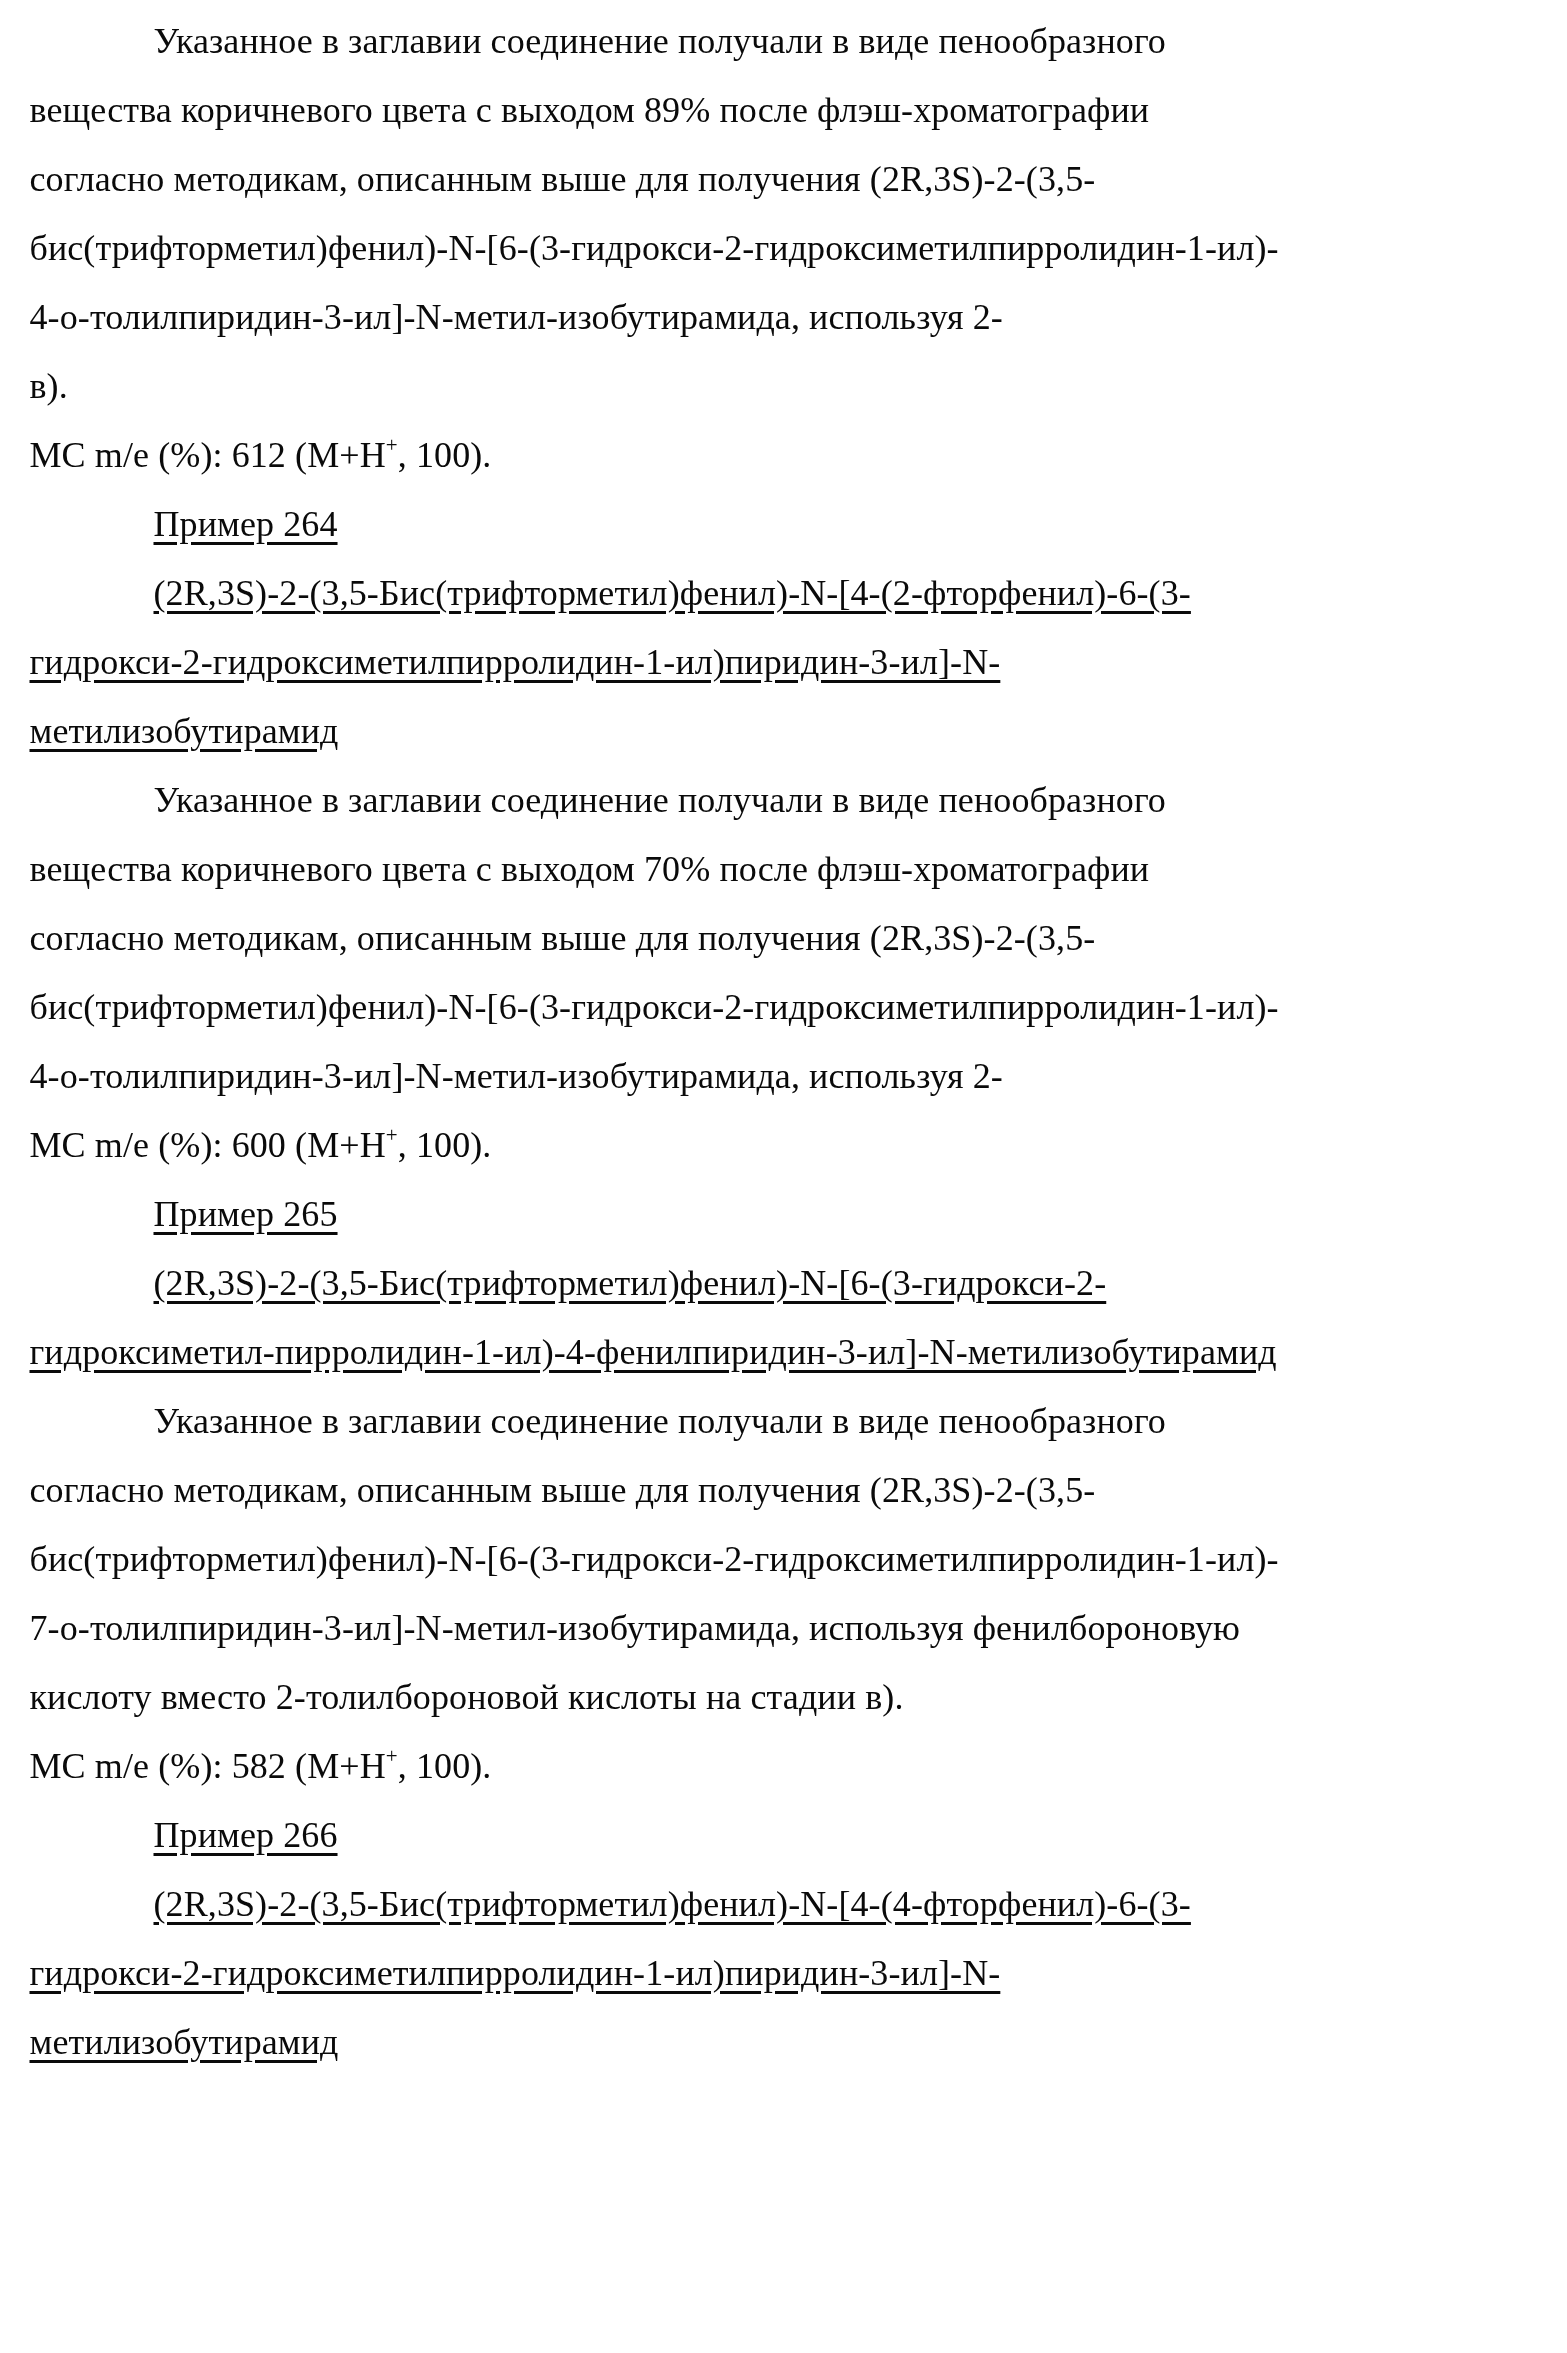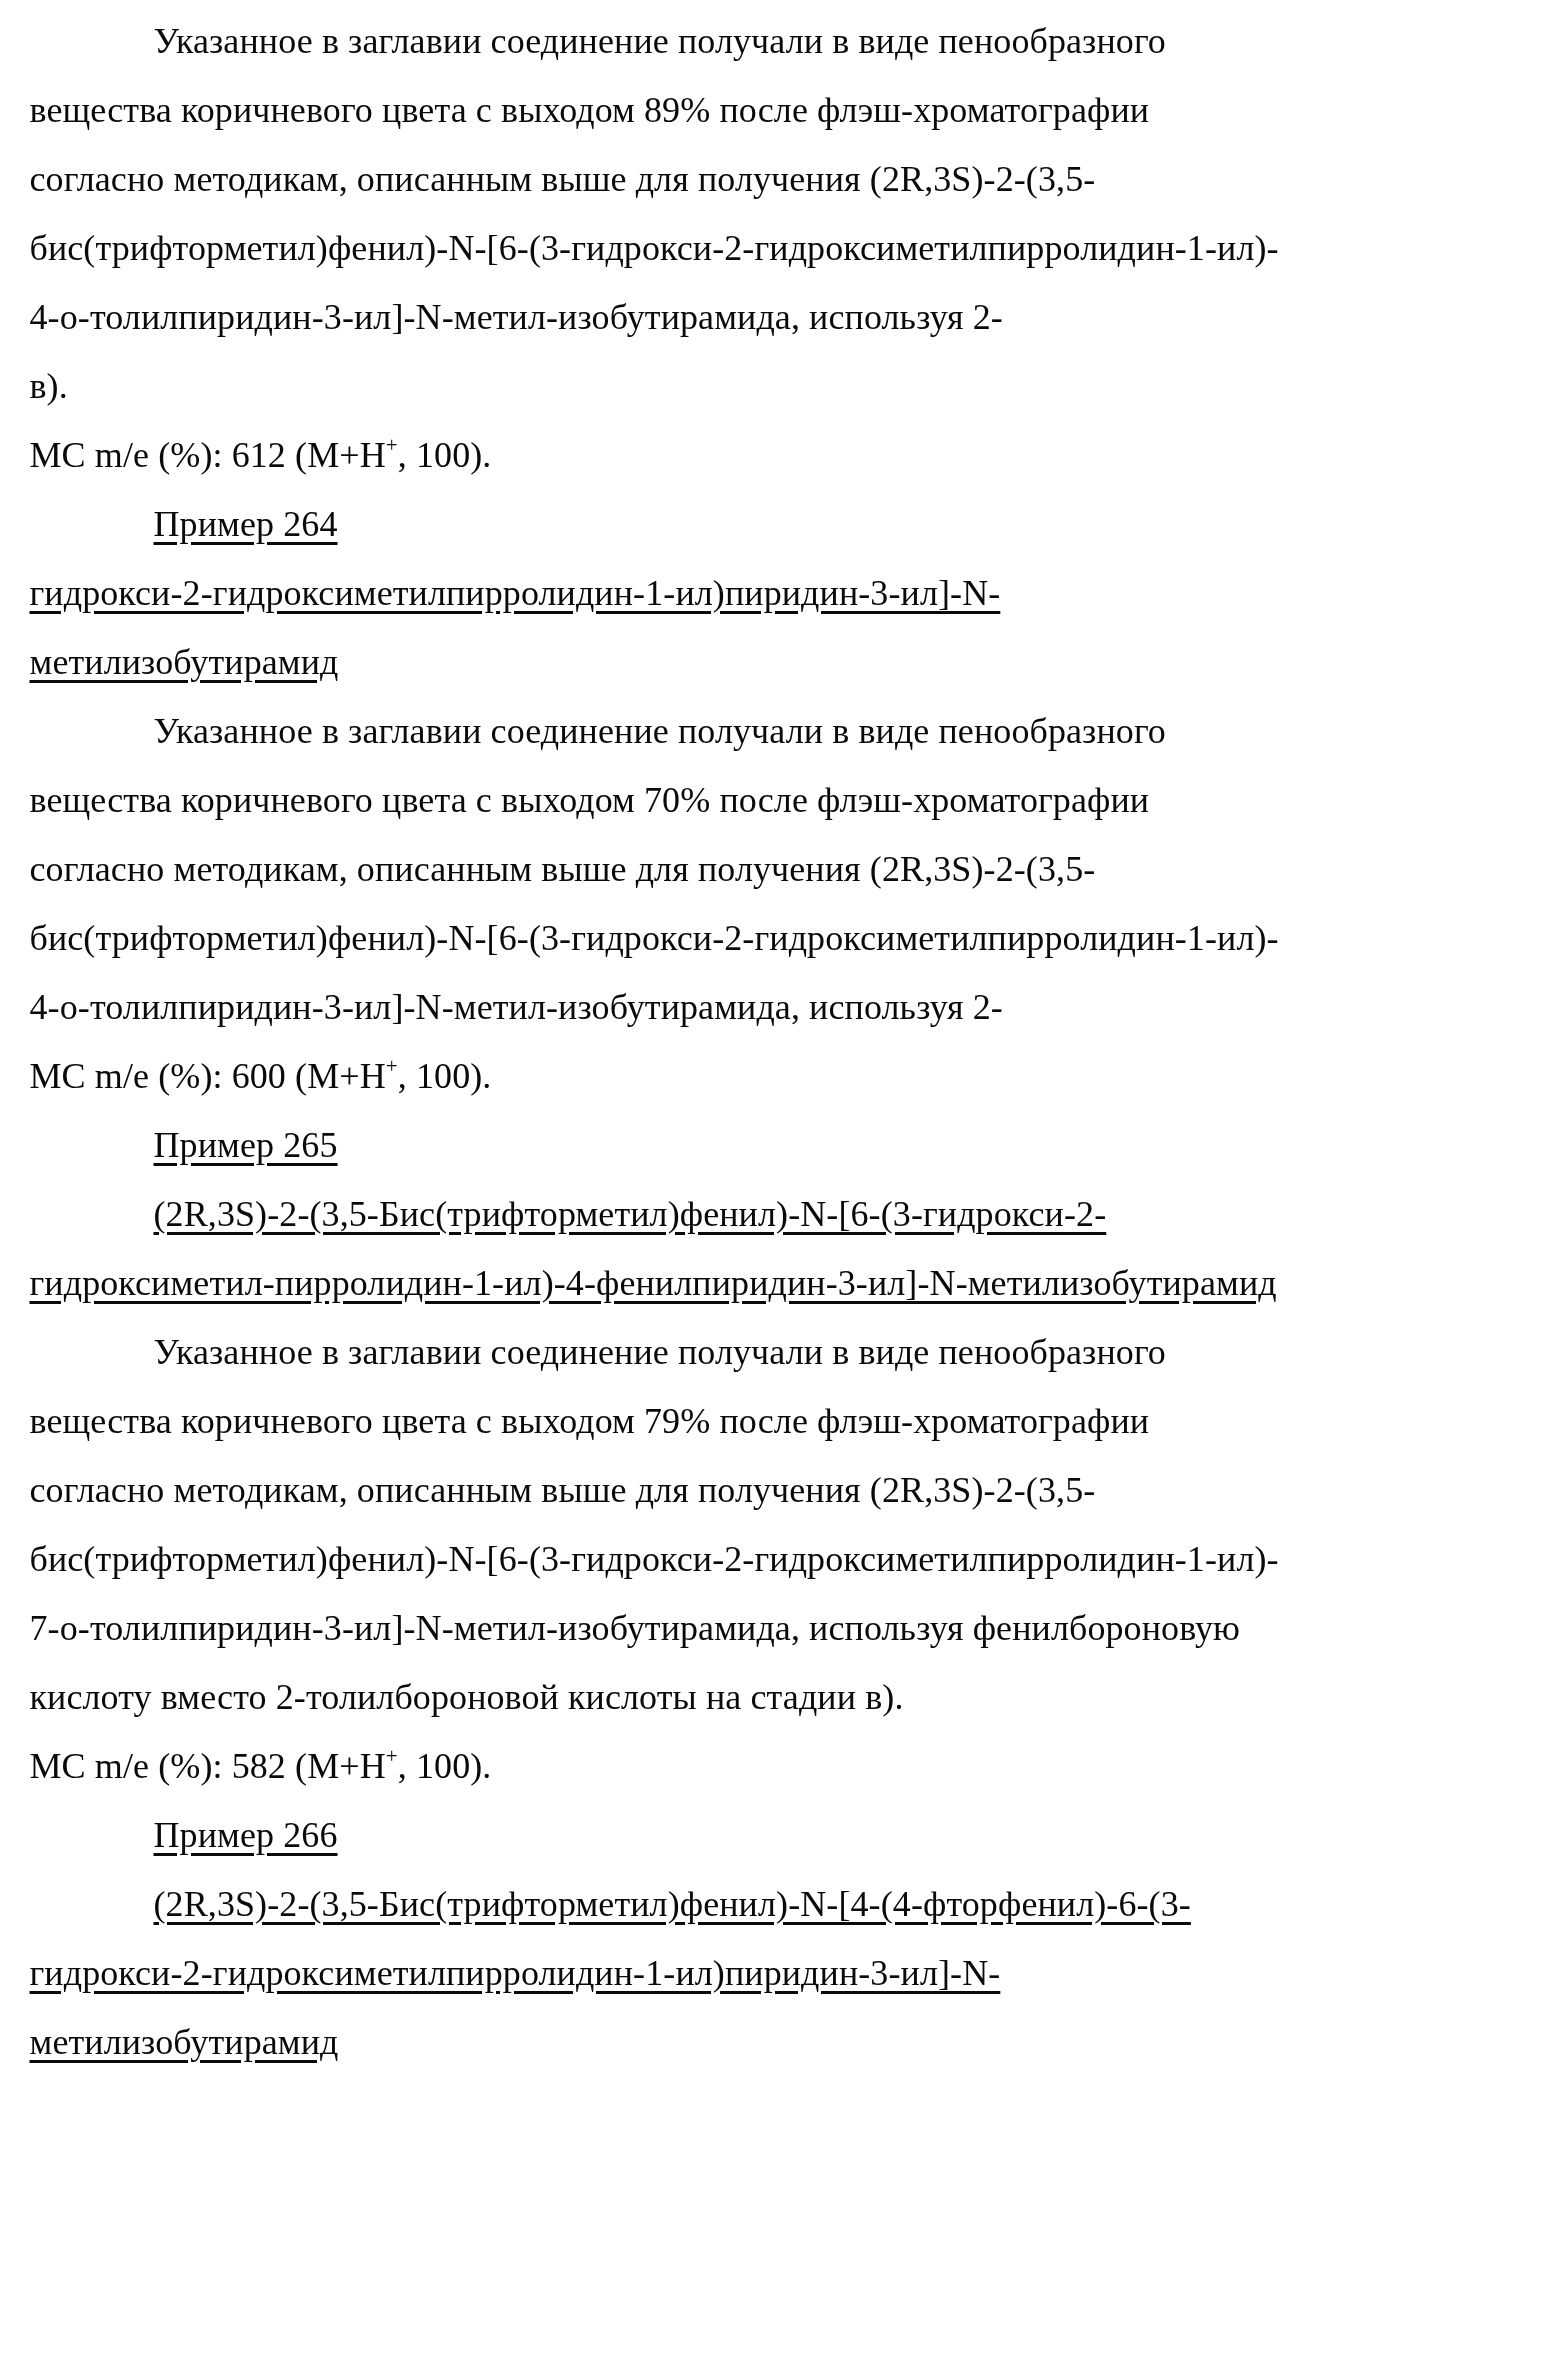--- a/index.html
+++ b/index.html
@@ -28,36 +28,36 @@
     <div class="line">вещества коричневого цвета с выходом 89% после флэш-хроматографии</div>
     <div class="line">согласно методикам, описанным выше для получения (2R,3S)-2-(3,5-</div>
     <div class="line">бис(трифторметил)фенил)-N-[6-(3-гидрокси-2-гидроксиметилпирролидин-1-ил)-</div>
     <div class="line">4-о-толилпиридин-3-ил]-N-метил-изобутирамида, используя 2-</div>
     <div class="line">в).</div>
     <div class="line"><span>МС m/e (%): 612 (M+H</span><sup>+</sup><span>, 100).</span></div>
   </div>
 
   <div>
     <div class="line indent"><span class="u">Пример 264</span></div>
+    <div class="line indent"><span class="u">(2R,3S)-2-(3,5-Бис(трифторметил)фенил)-N-[4-(2-фторфенил)-6-(3-</span></div>
     <div class="line"><span class="u">гидрокси-2-гидроксиметилпирролидин-1-ил)пиридин-3-ил]-N-</span></div>
     <div class="line"><span class="u">метилизобутирамид</span></div>
     <div class="line indent">Указанное в заглавии соединение получали в виде пенообразного</div>
     <div class="line">вещества коричневого цвета с выходом 70% после флэш-хроматографии</div>
     <div class="line">согласно методикам, описанным выше для получения (2R,3S)-2-(3,5-</div>
     <div class="line">бис(трифторметил)фенил)-N-[6-(3-гидрокси-2-гидроксиметилпирролидин-1-ил)-</div>
     <div class="line">4-о-толилпиридин-3-ил]-N-метил-изобутирамида, используя 2-</div>
     <div class="line"><span>МС m/e (%): 600 (M+H</span><sup>+</sup><span>, 100).</span></div>
   </div>
 
   <div>
     <div class="line indent"><span class="u">Пример 265</span></div>
     <div class="line indent"><span class="u">(2R,3S)-2-(3,5-Бис(трифторметил)фенил)-N-[6-(3-гидрокси-2-</span></div>
     <div class="line"><span class="u">гидроксиметил-пирролидин-1-ил)-4-фенилпиридин-3-ил]-N-метилизобутирамид</span></div>
     <div class="line indent">Указанное в заглавии соединение получали в виде пенообразного</div>
-    <div class="line">вещества коричневого цвета с выходом 79% после флэш-хроматографии</div>
     <div class="line">согласно методикам, описанным выше для получения (2R,3S)-2-(3,5-</div>
     <div class="line">бис(трифторметил)фенил)-N-[6-(3-гидрокси-2-гидроксиметилпирролидин-1-ил)-</div>
     <div class="line">7-о-толилпиридин-3-ил]-N-метил-изобутирамида, используя фенилбороновую</div>
     <div class="line">кислоту вместо 2-толилбороновой кислоты на стадии в).</div>
     <div class="line"><span>МС m/e (%): 582 (M+H</span><sup>+</sup><span>, 100).</span></div>
   </div>
 
   <div>
     <div class="line indent"><span class="u">Пример 266</span></div>
     <div class="line indent"><span class="u">(2R,3S)-2-(3,5-Бис(трифторметил)фенил)-N-[4-(4-фторфенил)-6-(3-</span></div>

